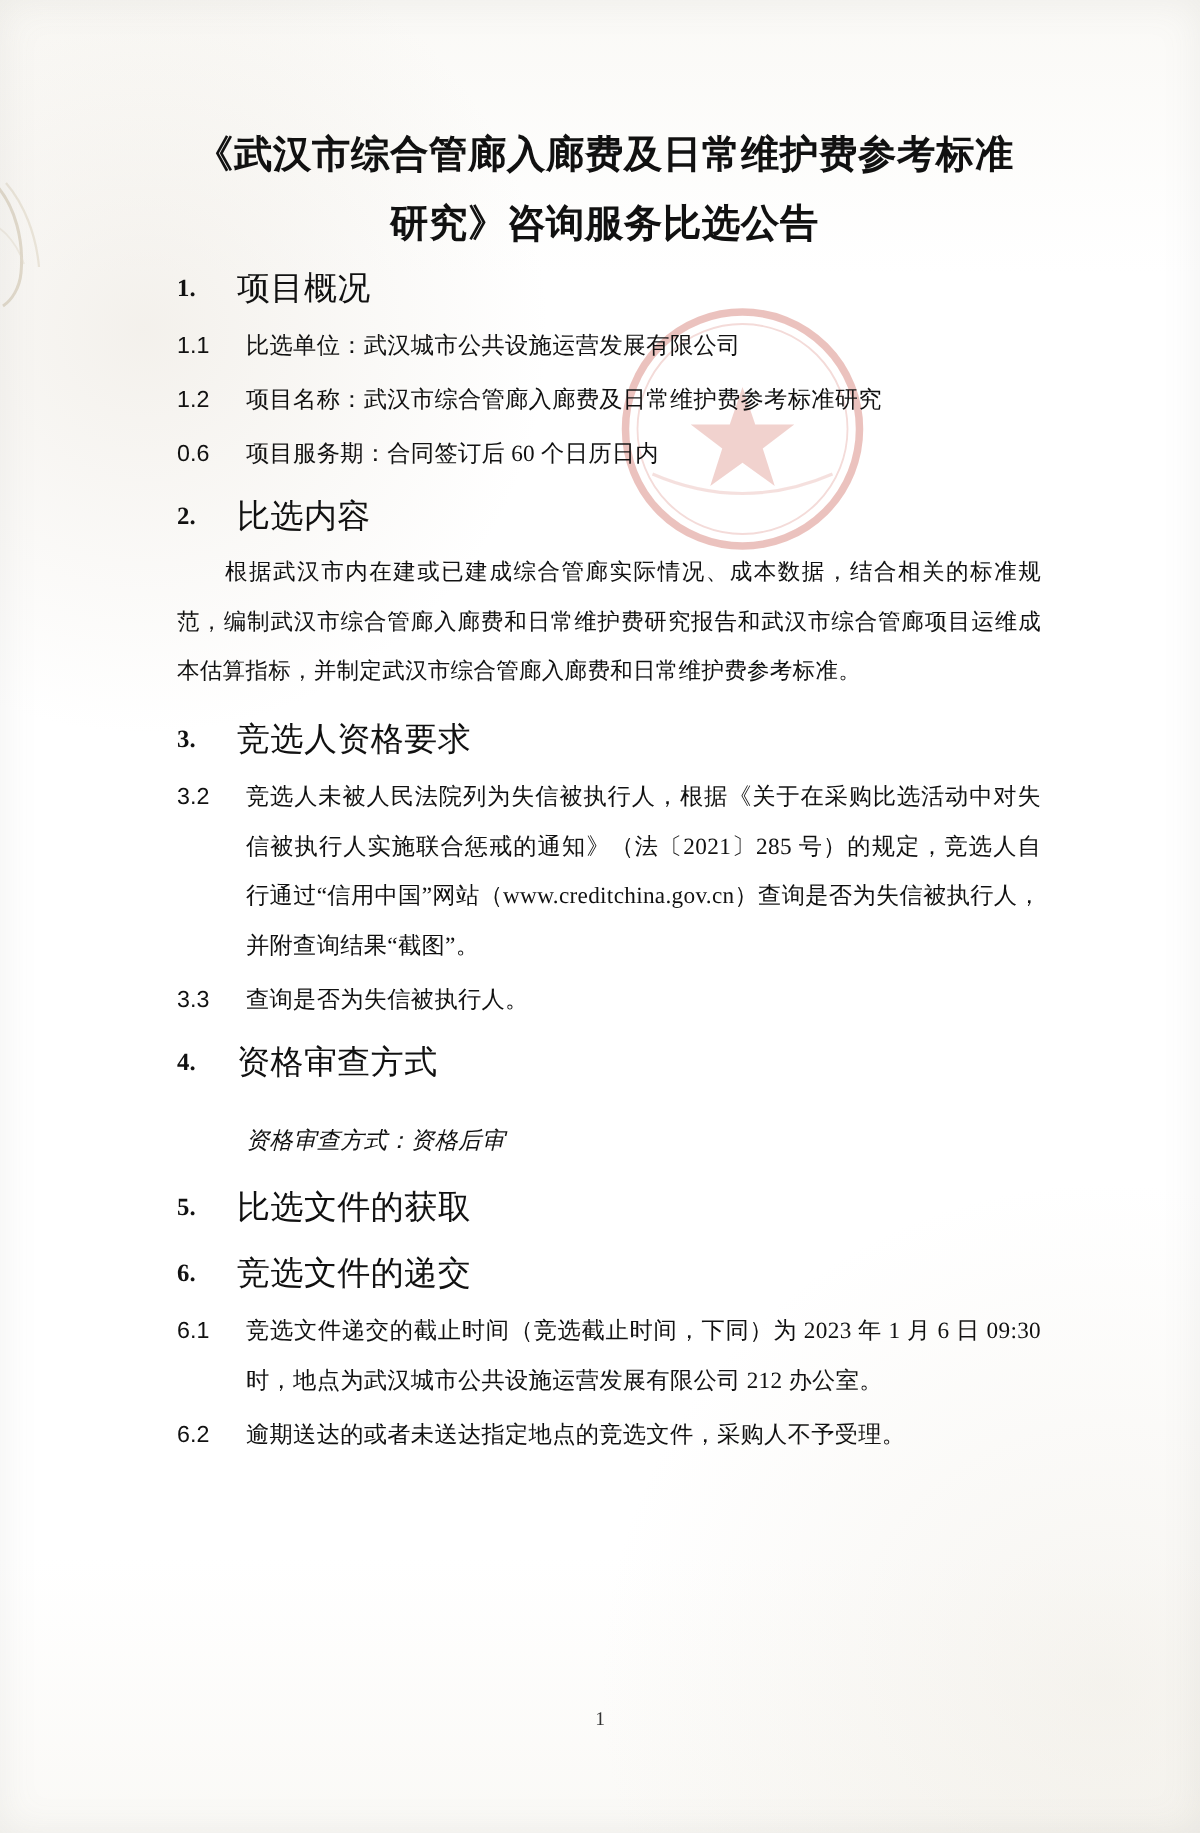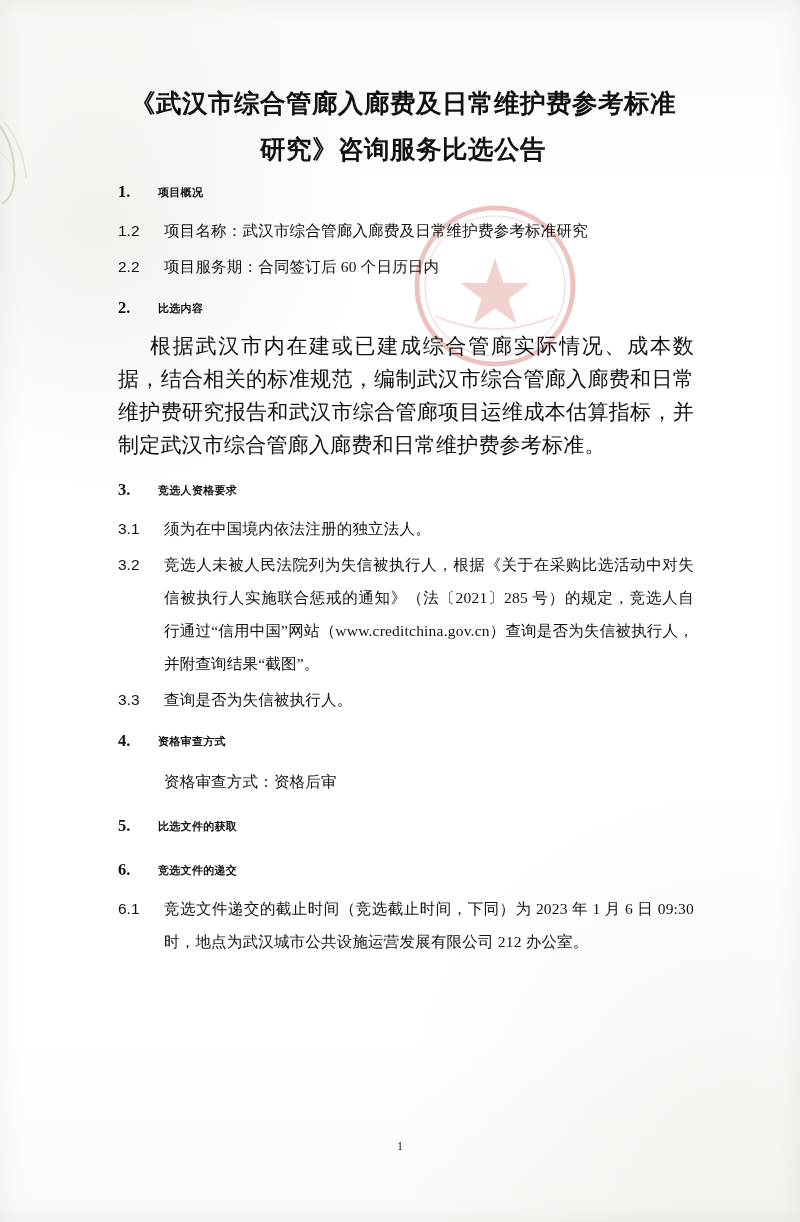--- a/index.html
+++ b/index.html
@@ -83,22 +83,22 @@
   }
   .sec-num {
     width: 40px;
     flex: 0 0 40px;
     font-weight: bold;
     font-size: 16.5px;
     line-height: 32px;
     font-family: "Liberation Serif", serif;
   }
   .sec-title {
-    font-weight: bold;
-    font-size: 11px;
+    font-weight: normal;
+    font-size: 22px;
     line-height: 32px;
     letter-spacing: 0.3px;
   }
   .item {
     display: flex;
     align-items: flex-start;
     margin: 0 0 3px 0;
   }
   .item-num {
     width: 46px;
@@ -108,32 +108,33 @@
     font-family: "Liberation Sans", sans-serif;
   }
   .item-text {
     font-size: 15.5px;
     line-height: 33px;
     flex: 1 1 auto;
     text-align: justify;
     letter-spacing: 0.2px;
   }
   .para {
-    font-size: 21px;
+    font-size: 15px;
     line-height: 33px;
     text-indent: 32px;
     text-align: justify;
     margin: 4px 0 6px 0;
     letter-spacing: 0.2px;
   }
   .para-indent {
     font-size: 15.5px;
     line-height: 33px;
-    margin: 8px 0 6px 46px;
+    margin: 20px 0 6px 46px;
     letter-spacing: 0.2px;
+    font-style: italic;
   }
   .gap-sm { height: 6px; }
   .page-number {
     position: absolute;
     left: 0;
     top: 1138px;
     width: 800px;
     text-align: center;
     font-size: 13px;
     color: #333;
@@ -164,47 +165,47 @@
 
     <div class="doc-title">《武汉市综合管廊入廊费及日常维护费参考标准研究》咨询服务比选公告</div>
 
     <div class="body-block">
 
       <div class="sec">
         <div class="sec-num">1.</div>
         <div class="sec-title">项目概况</div>
       </div>
       <div class="item">
+        <div class="item-num">1.1</div>
+        <div class="item-text">比选单位：武汉城市公共设施运营发展有限公司</div>
+      </div>
+      <div class="item">
         <div class="item-num">1.2</div>
         <div class="item-text">项目名称：武汉市综合管廊入廊费及日常维护费参考标准研究</div>
       </div>
       <div class="item">
-        <div class="item-num">2.2</div>
+        <div class="item-num">0.6</div>
         <div class="item-text">项目服务期：合同签订后 60 个日历日内</div>
       </div>
 
       <div class="gap-sm"></div>
 
       <div class="sec">
         <div class="sec-num">2.</div>
         <div class="sec-title">比选内容</div>
       </div>
       <div class="para">根据武汉市内在建或已建成综合管廊实际情况、成本数据，结合相关的标准规范，编制武汉市综合管廊入廊费和日常维护费研究报告和武汉市综合管廊项目运维成本估算指标，并制定武汉市综合管廊入廊费和日常维护费参考标准。</div>
 
       <div class="gap-sm"></div>
 
       <div class="sec">
         <div class="sec-num">3.</div>
         <div class="sec-title">竞选人资格要求</div>
       </div>
       <div class="item">
-        <div class="item-num">3.1</div>
-        <div class="item-text">须为在中国境内依法注册的独立法人。</div>
-      </div>
-      <div class="item">
         <div class="item-num">3.2</div>
         <div class="item-text">竞选人未被人民法院列为失信被执行人，根据《关于在采购比选活动中对失信被执行人实施联合惩戒的通知》（法〔2021〕285 号）的规定，竞选人自行通过“信用中国”网站（www.creditchina.gov.cn）查询是否为失信被执行人，并附查询结果“截图”。</div>
       </div>
       <div class="item">
         <div class="item-num">3.3</div>
         <div class="item-text">查询是否为失信被执行人。</div>
       </div>
 
       <div class="gap-sm"></div>
 
@@ -224,20 +225,24 @@
       <div class="gap-sm"></div>
 
       <div class="sec">
         <div class="sec-num">6.</div>
         <div class="sec-title">竞选文件的递交</div>
       </div>
       <div class="item">
         <div class="item-num">6.1</div>
         <div class="item-text">竞选文件递交的截止时间（竞选截止时间，下同）为 2023 年 1 月 6 日 09:30 时，地点为武汉城市公共设施运营发展有限公司 212 办公室。</div>
       </div>
+      <div class="item">
+        <div class="item-num">6.2</div>
+        <div class="item-text">逾期送达的或者未送达指定地点的竞选文件，采购人不予受理。</div>
+      </div>
 
     </div>
 
     <div class="page-number">1</div>
   </div>
 
   <div class="edge-shadow"></div>
 </div>
 
 </body></html>

